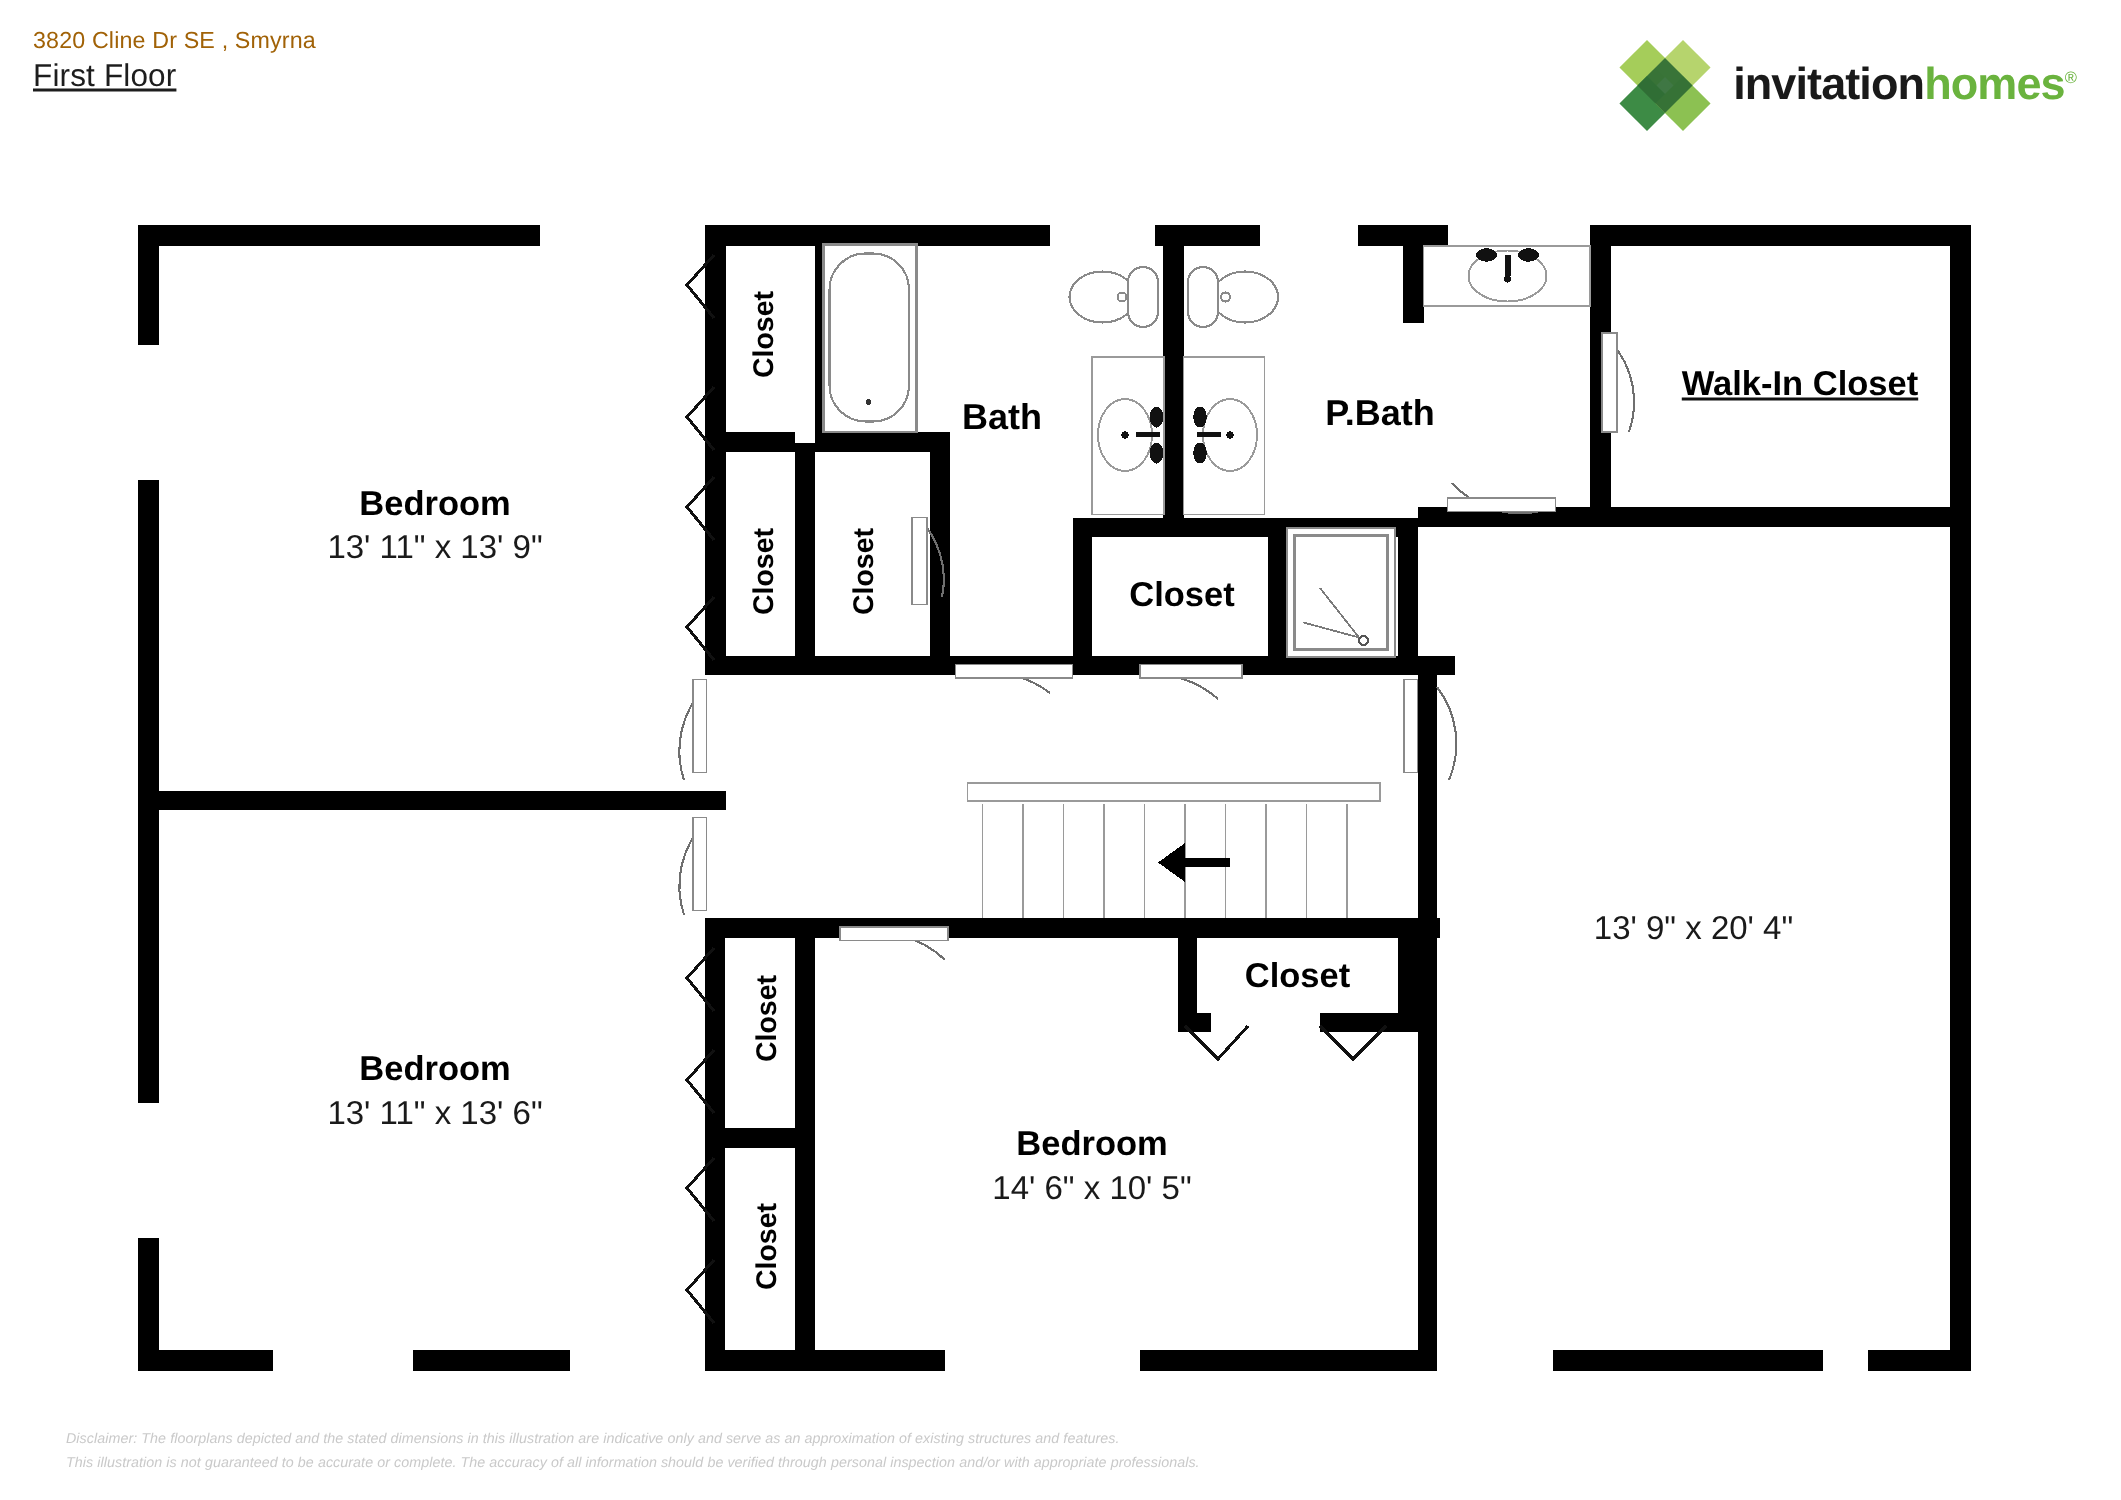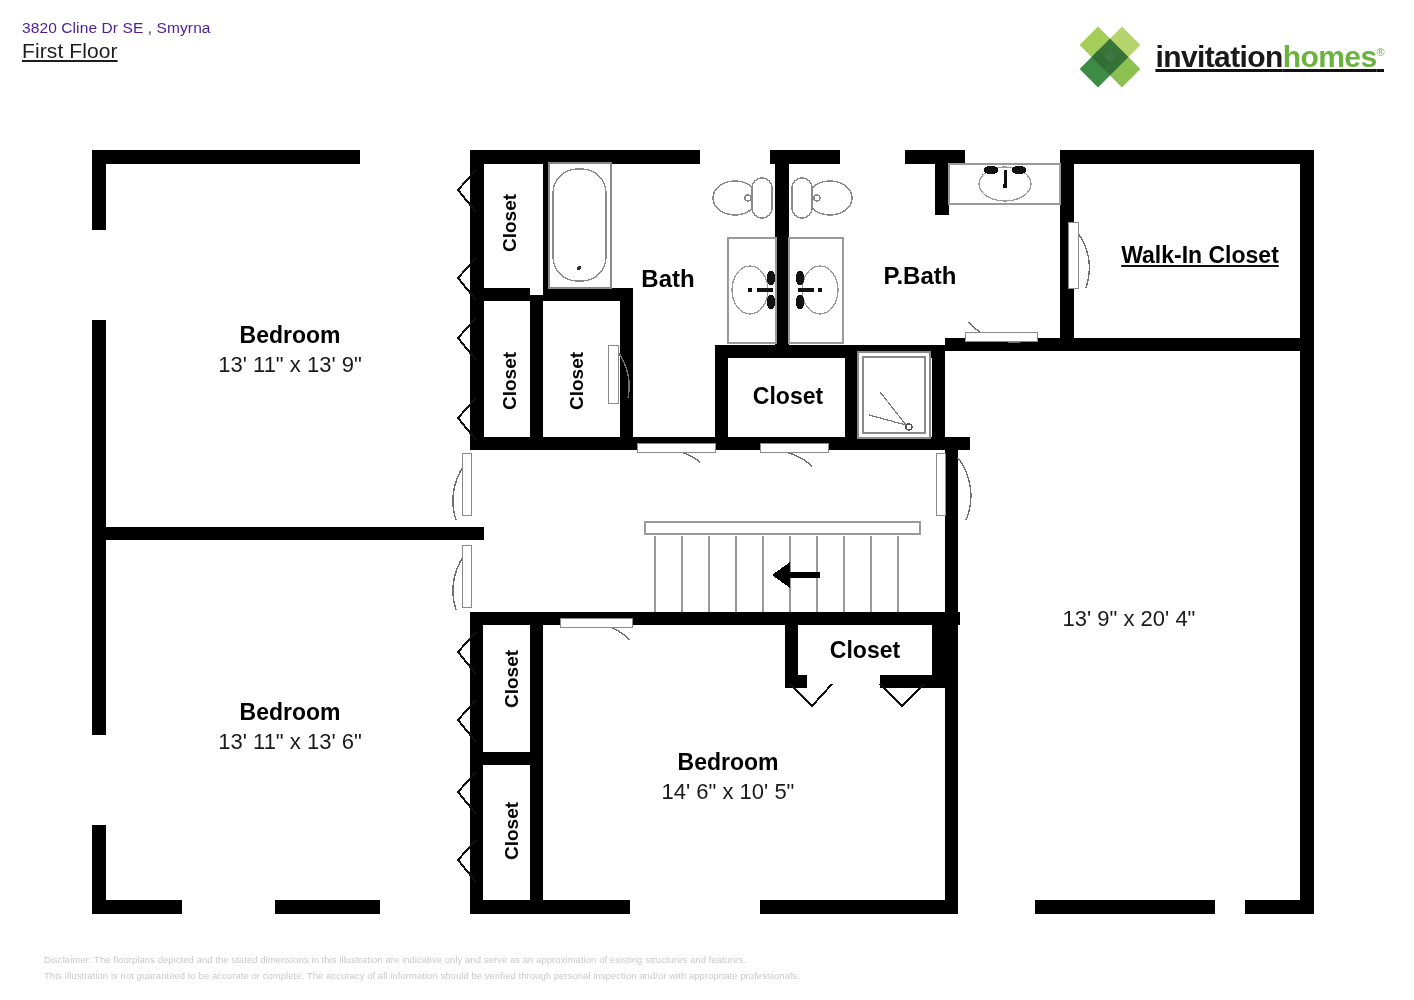--- a/index.html
+++ b/index.html
@@ -1,24 +1,24 @@
 <!DOCTYPE html>
 <html><head>
 <meta charset="utf-8">
 <style>
   html,body{margin:0;padding:0;background:#ffffff;}
   body{width:1414px;height:1000px;font-family:"Liberation Sans",sans-serif;color:#111;position:relative;overflow:hidden;}
 
   
   #header{position:absolute;left:0;top:0;width:1414px;height:110px;}
   #addr-block{position:absolute;left:22px;top:18px;}
-  #addr-line1{font-size:15.5px;color:#4c1d95;line-height:20px;letter-spacing:.1px;}
+  #addr-line1{font-size:15.5px;color:#a16207;line-height:20px;letter-spacing:.1px;}
   #addr-line2{font-size:21px;color:#1d1d1d;line-height:20px;margin-top:3px;letter-spacing:.1px;text-decoration:underline;}
 
-  #logo{position:absolute;right:30px;top:26px;display:flex;align-items:center;gap:14px;text-decoration:underline;}
+  #logo{position:absolute;right:30px;top:26px;display:flex;align-items:center;gap:14px;}
   #logo-mark{width:62px;height:62px;position:relative;}
   #logo-mark svg{display:block;}
   #logo-text{font-size:30px;font-weight:700;letter-spacing:-.6px;white-space:nowrap;line-height:1;}
   #logo-text .w1{color:#1a1a1a;}
   #logo-text .w2{color:#6ab33e;}
   #logo-text .tm{font-size:11px;vertical-align:super;color:#6ab33e;font-weight:400;}
 
   
   #plan{position:absolute;left:0;top:0;width:1414px;height:1000px;}
   #plan svg{display:block;}
@@ -28,21 +28,21 @@
   .room .nm{font-weight:700;color:#000;}
   .room .dm{color:#1a1a1a;}
 
   .r-big .nm{font-size:23px;line-height:30px;}
   .r-big .dm{font-size:22px;line-height:30px;}
   .r-sm{font-size:19px;font-weight:700;}
 
   .vert{transform-origin:center center;}
 
   
-  #disclaimer{position:absolute;left:44px;top:952px;width:1100px;}
+  #disclaimer{position:absolute;left:44px;top:952px;width:1100px;font-style:italic;}
   #disclaimer div{font-size:9.5px;color:#c9c9c9;line-height:16px;letter-spacing:.05px;}
 </style>
 </head>
 <body>
 
 <div id="header">
 
   <div id="addr-block">
     <div id="addr-line1">3820 Cline Dr SE , Smyrna</div>
     <div id="addr-line2">First Floor</div>

